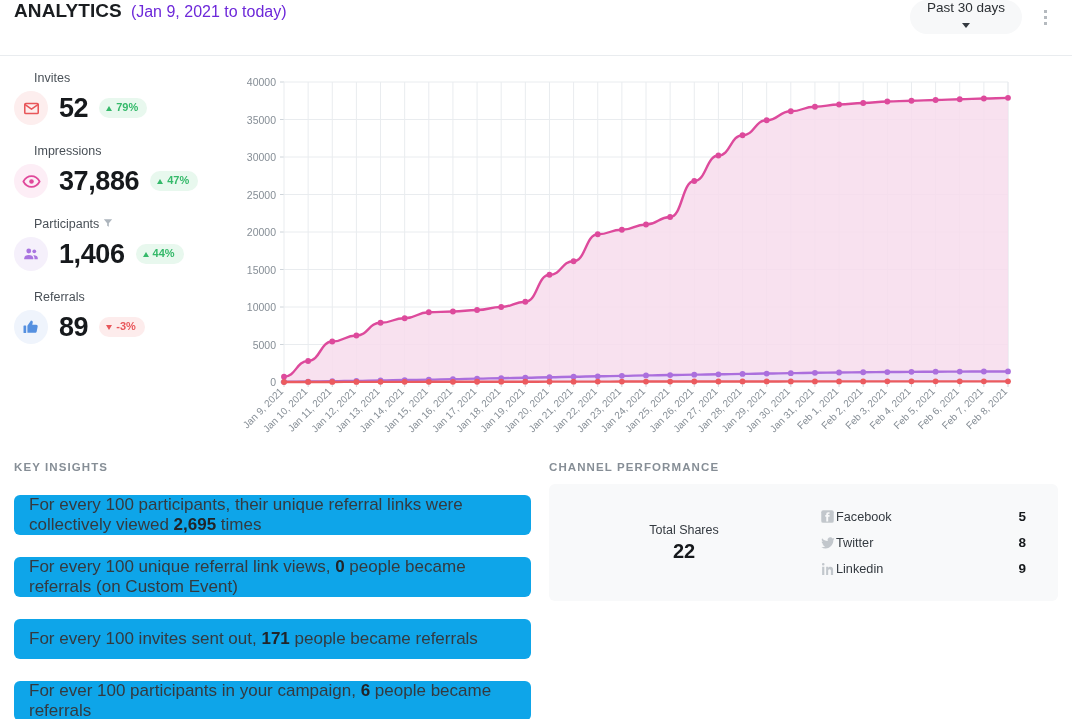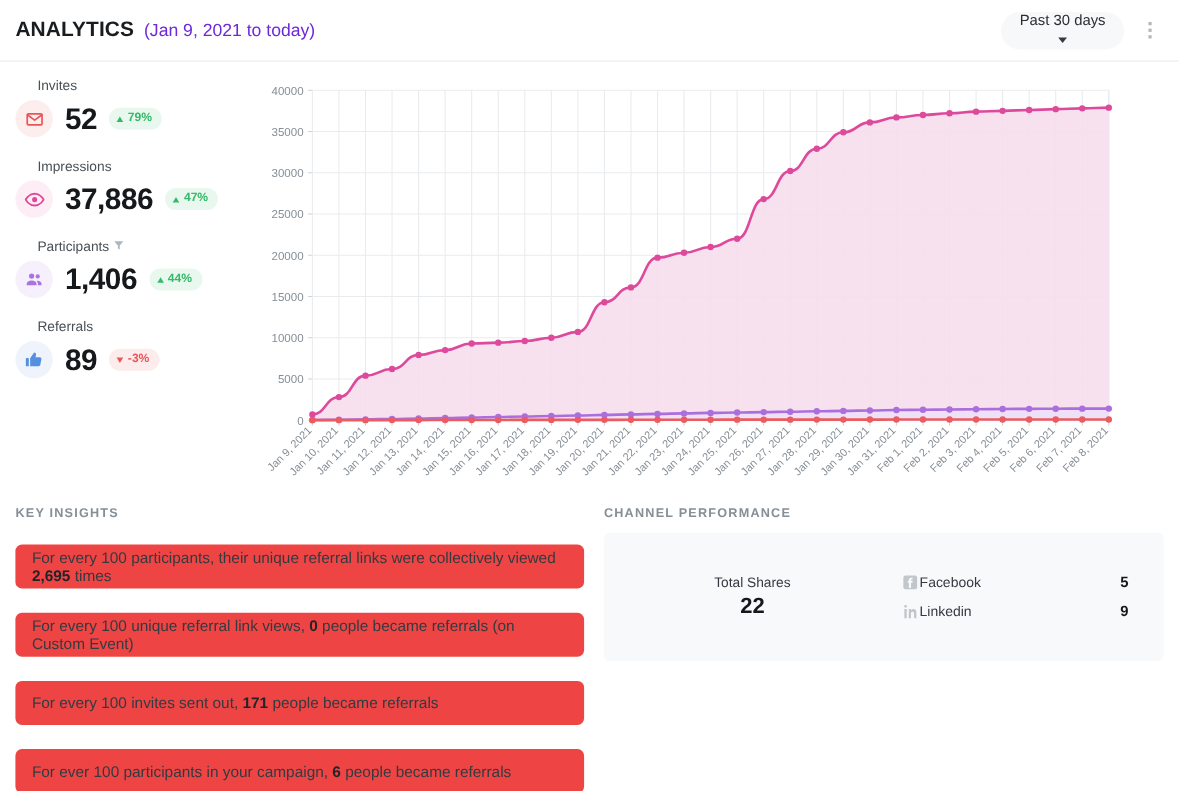--- a/index.html
+++ b/index.html
@@ -10,21 +10,21 @@
     font-family: "Liberation Sans", sans-serif;
     color: #212529;
     overflow: hidden;
   }
 
   
   .header {
     height: 56px;
     border-bottom: 1px solid #e9ecef;
     display: flex;
-    align-items: center;
+    align-items: flex-start;
     padding: 0 14px;
     position: relative;
   }
   .title-wrap { display: flex; align-items: baseline; gap: 9px; }
   .title-main {
     font-size: 19px;
     font-weight: bold;
     letter-spacing: 0.1px;
     color: #1a1d20;
   }
@@ -124,27 +124,27 @@
   .bottom { display: flex; padding: 0 14px; gap: 18px; }
   .panel-title {
     font-size: 11.5px;
     font-weight: bold;
     letter-spacing: 1.1px;
     color: #868e96;
     margin-bottom: 11px;
   }
   .insights-col { width: 517px; }
   .insight {
-    background: #ef4444;
+    background: #0ea5e9;
     border-radius: 6px;
     height: 40px;
     display: flex;
     align-items: center;
     padding: 0 15px;
-    font-size: 14px;
+    font-size: 17px;
     color: #343a40;
     margin-bottom: 8px;
     margin-top: 22px;
   }
   .insight b { font-weight: bold; color: #212529; }
 
   .channel-col { flex: 1; }
   .channel-card {
     background: #f8f9fa;
     border-radius: 6px;
@@ -538,20 +538,29 @@
                 <rect x="2" y="2" width="20" height="20" rx="3"></rect>
                 <path fill="#f8f9fa" d="M15.3 12.3h-2.2V20h-3.1v-7.7H8.4V9.7h1.6V8.2c0-2 .9-3.2 3.3-3.2h2v2.6h-1.3c-.9 0-1 .35-1 .98v1.1h2.3z"></path>
               </svg>
             </span>
             <span class="cname">Facebook</span>
             <span class="cval">5</span>
           </div>
           <div class="channel-row">
             <span class="ch-icon">
               <svg width="16" height="16" viewBox="0 0 24 24" fill="#c2c7cc">
+                <path d="M22 5.9c-.7.3-1.5.5-2.4.6.9-.5 1.5-1.3 1.8-2.3-.8.5-1.7.8-2.6 1A4.1 4.1 0 0011.6 9c-3.4-.2-6.4-1.8-8.4-4.3-.4.6-.6 1.3-.6 2.1 0 1.4.7 2.7 1.8 3.4-.7 0-1.3-.2-1.9-.5 0 2 1.4 3.7 3.3 4.1-.3.1-.7.1-1.1.1-.3 0-.5 0-.8-.1.5 1.6 2 2.8 3.9 2.9a8.3 8.3 0 01-5.1 1.7H2a11.6 11.6 0 006.3 1.8c7.5 0 11.7-6.3 11.7-11.8v-.5c.8-.6 1.5-1.3 2-2.1z"></path>
+              </svg>
+            </span>
+            <span class="cname">Twitter</span>
+            <span class="cval">8</span>
+          </div>
+          <div class="channel-row">
+            <span class="ch-icon">
+              <svg width="16" height="16" viewBox="0 0 24 24" fill="#c2c7cc">
                 <path d="M3.2 8.6h3.3V21H3.2zM4.85 2.9a1.95 1.95 0 110 3.9 1.95 1.95 0 010-3.9zM9.2 8.6h3.15v1.7h.05c.45-.83 1.55-1.7 3.2-1.7 3.4 0 4.05 2.2 4.05 5.1V21h-3.3v-5.6c0-1.34-.02-3.06-1.9-3.06-1.9 0-2.2 1.45-2.2 2.96V21H9.2z"></path>
               </svg>
             </span>
             <span class="cname">Linkedin</span>
             <span class="cval">9</span>
           </div>
         </div>
     </div>
   </div>
 </div>

